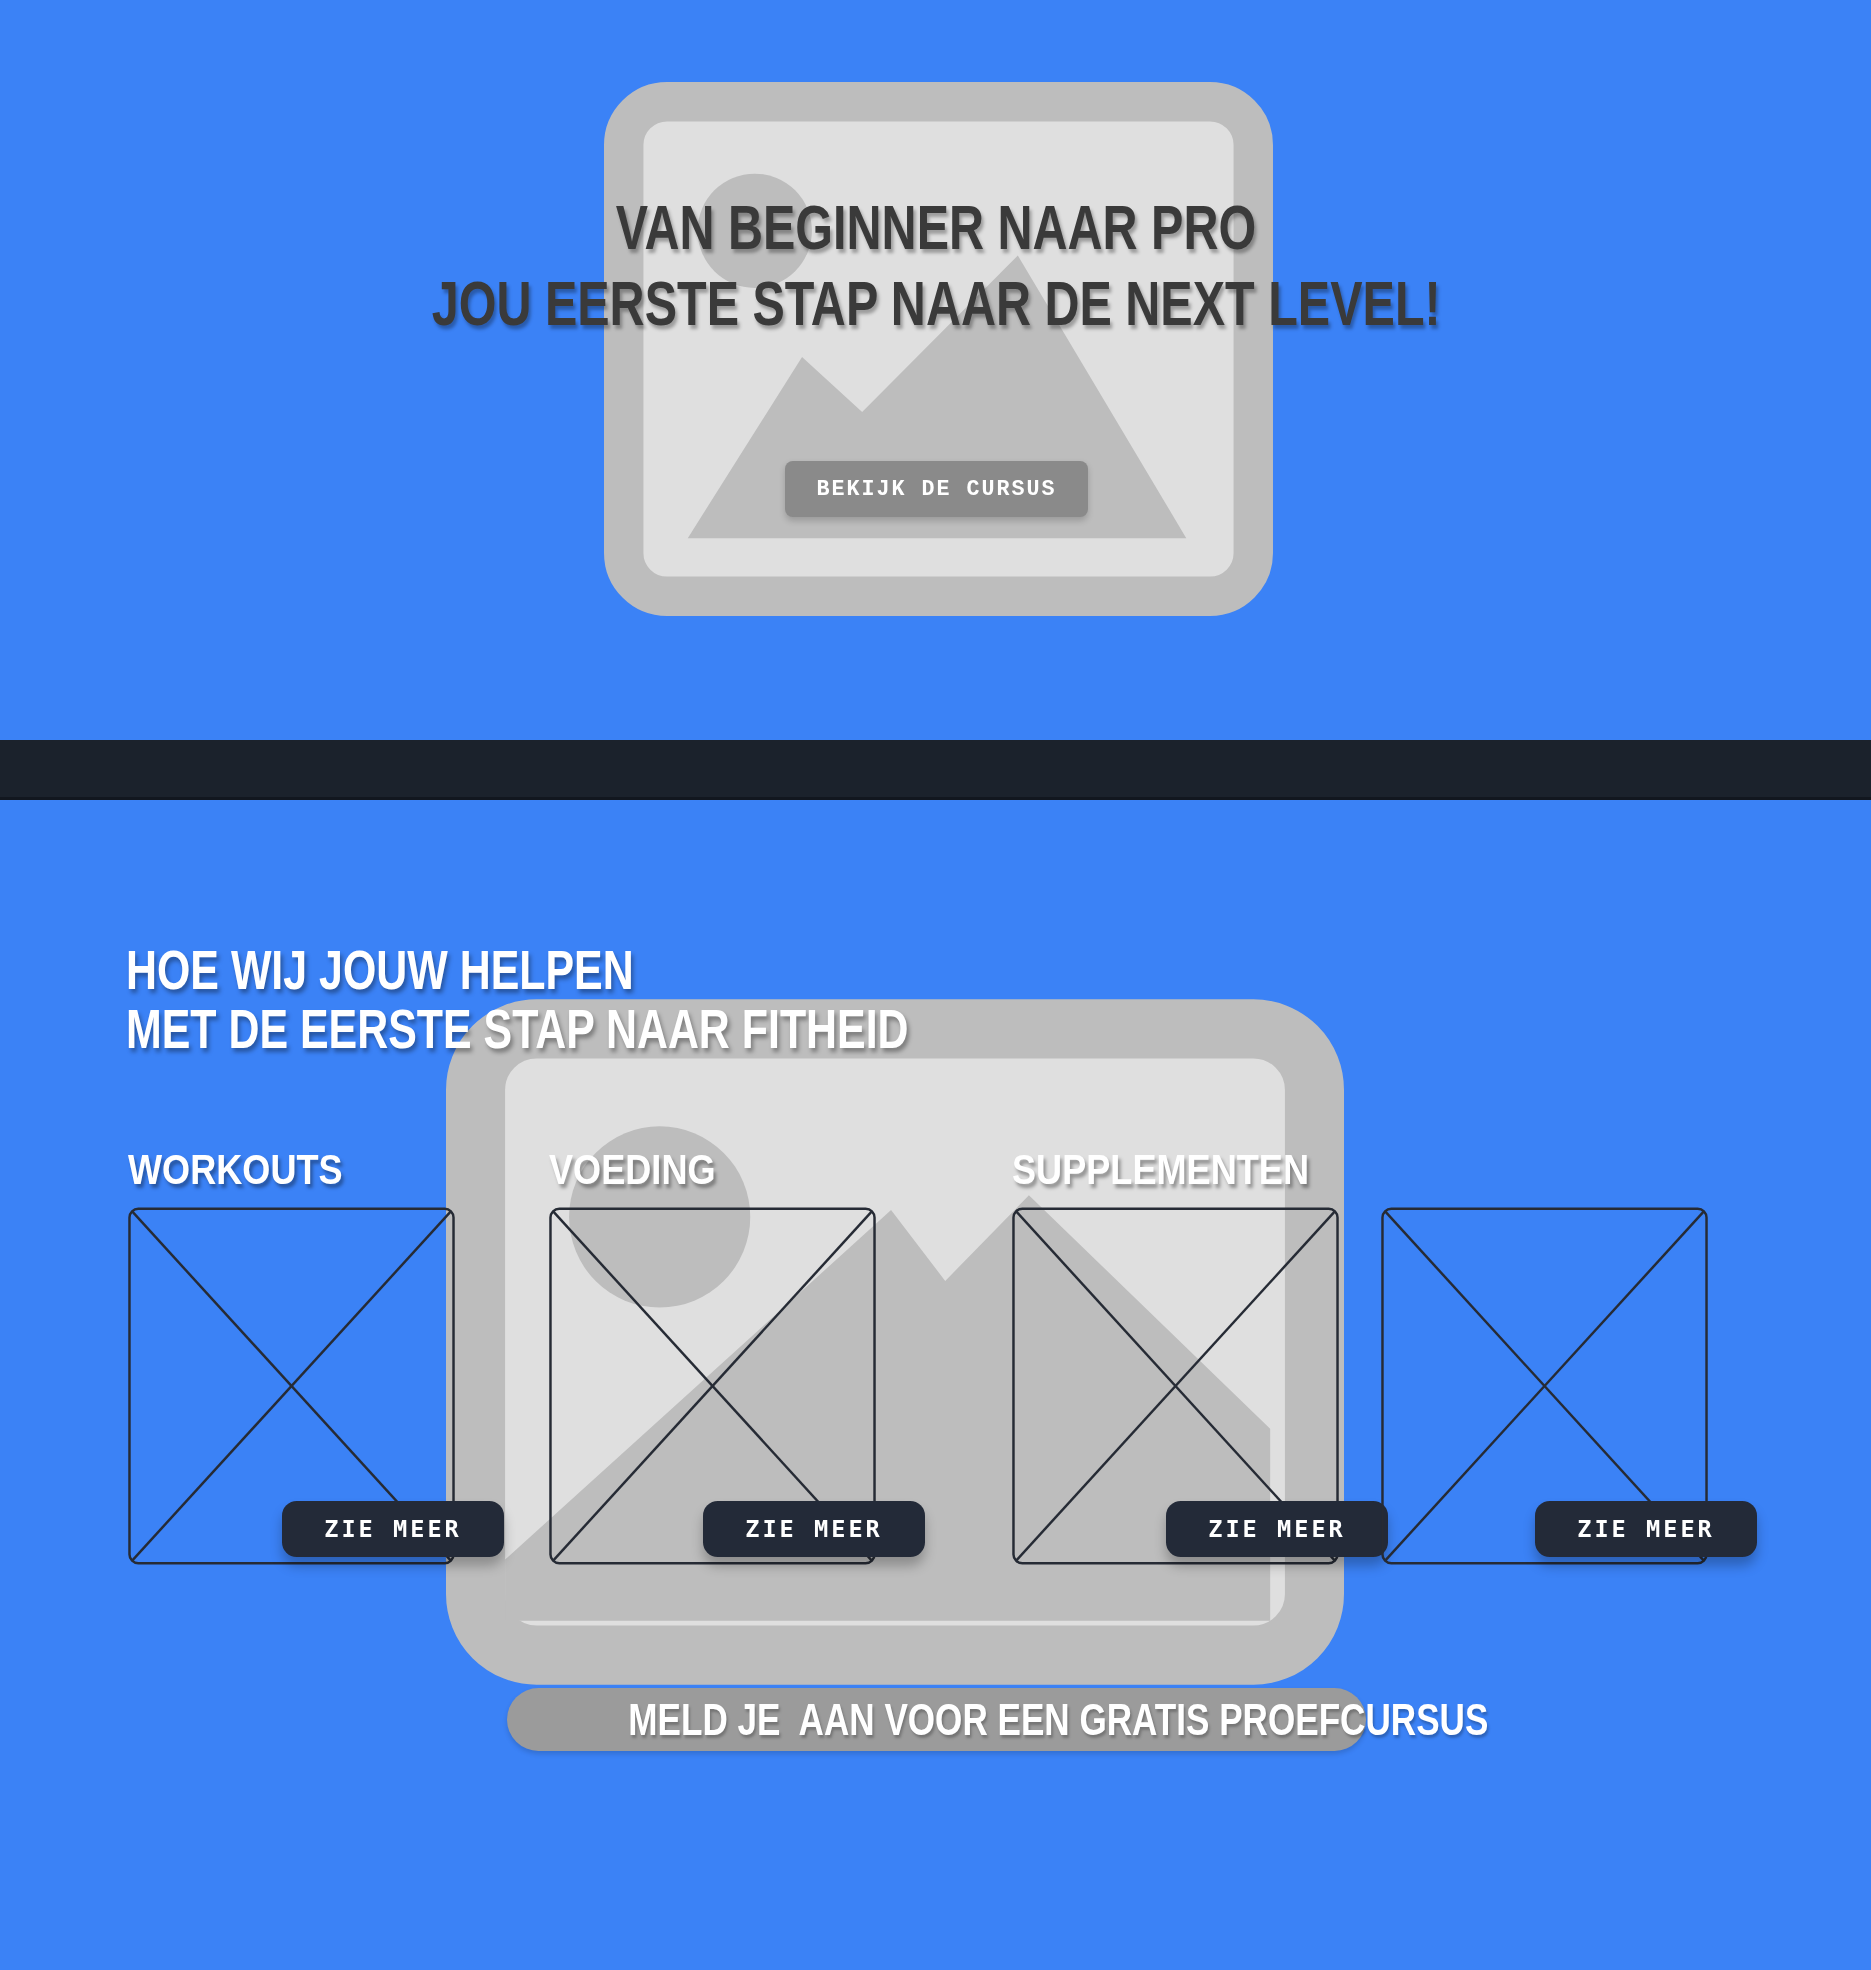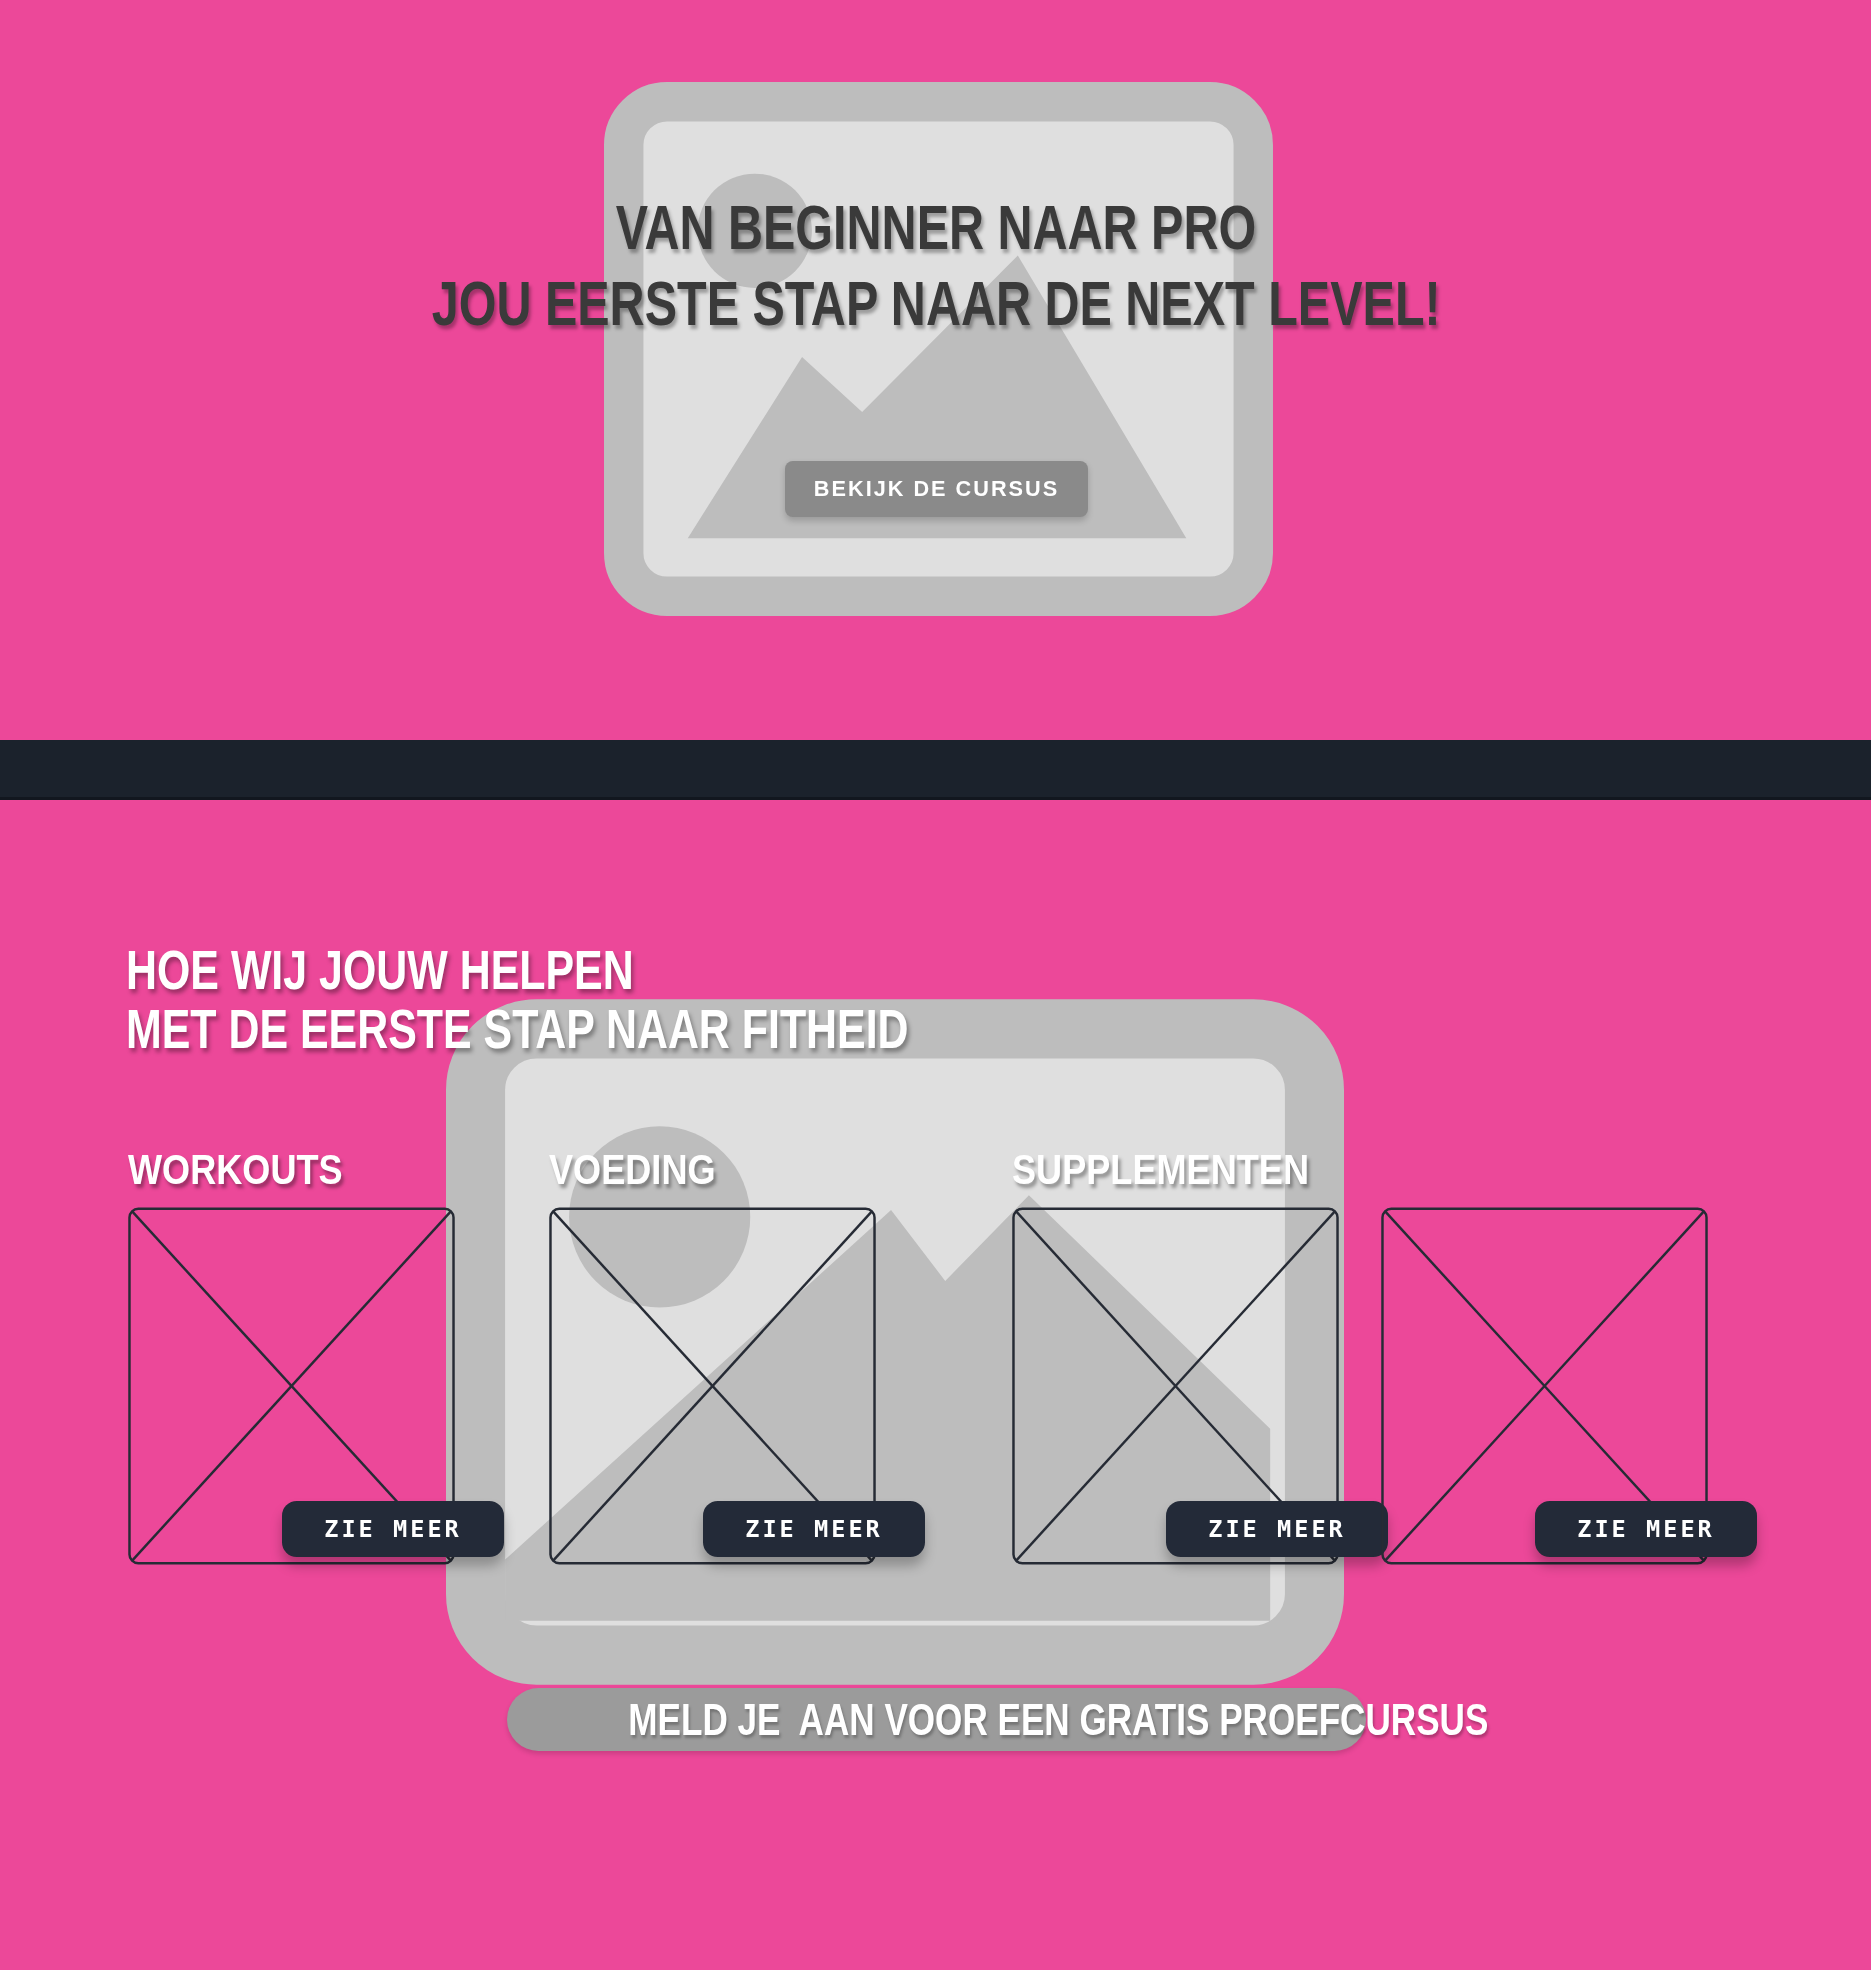--- a/index.html
+++ b/index.html
@@ -1,21 +1,21 @@
 <!DOCTYPE html>
 <html><head>
 <meta charset="utf-8">
 <style>
   * { margin: 0; padding: 0; box-sizing: border-box; }
   html, body { background: #c9c9c9; }
   .page {
     position: relative;
     width: 1872px;
     height: 1970px;
-    background: #ec4899;
+    background: #3b82f6;
     overflow: hidden;
     font-family: "Liberation Sans", sans-serif;
     padding-left: 40px;
   }
   
   .cond {
     font-family: "Liberation Sans", sans-serif;
     font-weight: bold;
     display: inline-block;
     white-space: nowrap;
@@ -34,21 +34,21 @@
   }
   .hero-title .cond { transform: scaleX(0.77); transform-origin: center; }
   .btn-bekijk {
     position: absolute;
     left: 785px; top: 461px;
     width: 303px; height: 56px;
     background: #8a8a8a;
     border: none;
     border-radius: 7.9px;
     color: #ffffff;
-    font-family: Liberation Sans, sans-serif;
+    font-family: Liberation Mono, monospace;
     font-weight: bold;
     font-size: 21.7px;
     letter-spacing: 2px;
     box-shadow: 0 3.9px 6.9px rgba(0,0,0,0.18);
     cursor: pointer;
   }
   
   .divider {
     position: absolute;
     left: 0; top: 740px;

